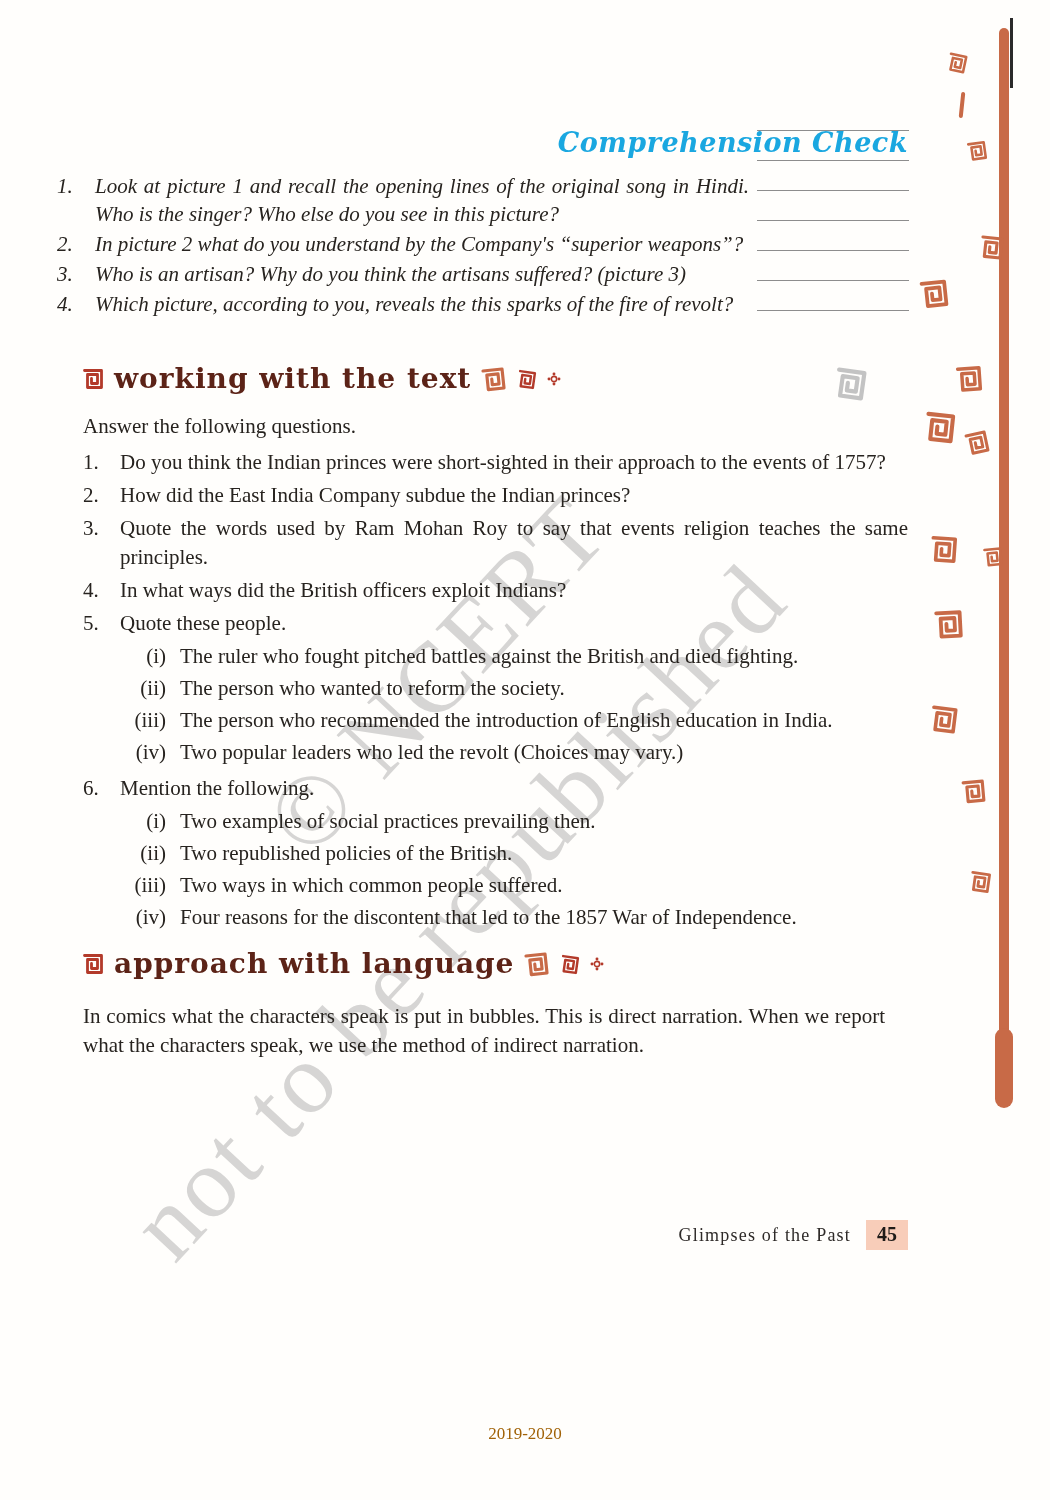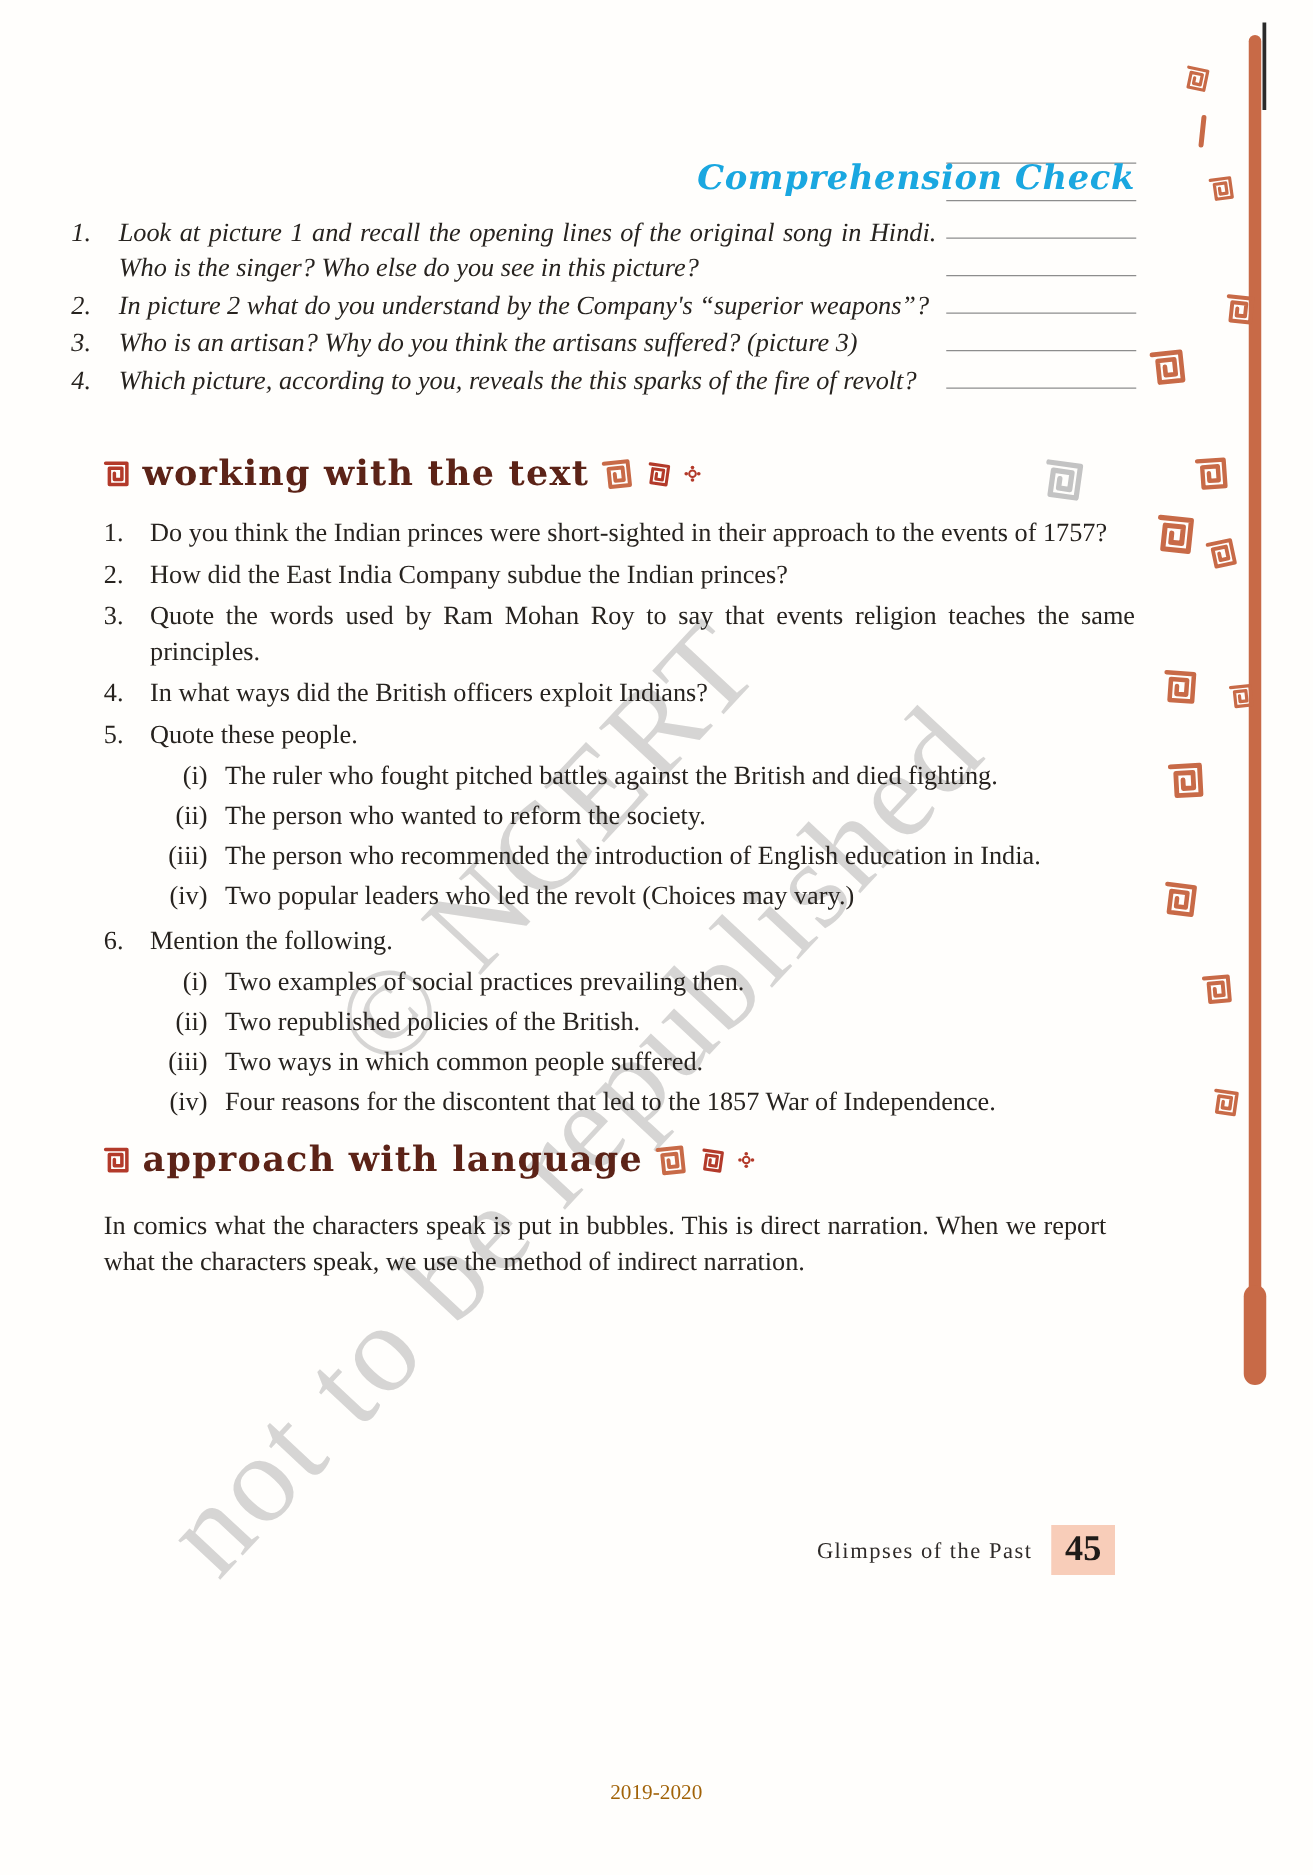--- a/index.html
+++ b/index.html
@@ -41,23 +41,23 @@
   .q-item .num{width:37px;flex:none;}
   .q-body{flex:1;}
   .q-text{text-align:justify;}
   .sub-list{margin-top:4px;}
   .sub-item{display:flex;margin-bottom:3px;font-size:21px;line-height:29px;}
   .sub-label{width:46px;flex:none;text-align:right;padding-right:14px;}
   .sub-text{flex:1;text-align:justify;}
   .para{margin-left:26px;width:802px;font-size:21px;line-height:29px;text-align:justify;}
 
   
-  .footer{position:absolute;left:41px;top:1220px;width:851px;display:flex;justify-content:flex-end;align-items:center;gap:15px;z-index:3;}
+  .footer{position:absolute;left:57px;top:1220px;width:851px;display:flex;justify-content:flex-end;align-items:center;gap:15px;z-index:3;}
   .book-title{font-size:18px;letter-spacing:1.2px;color:#2e2a28;}
-  .page-badge{background:#f8cdb9;font-weight:bold;font-size:29px;padding:3px 11px 4px 11px;color:#1f1b18;}
+  .page-badge{background:#f8cdb9;font-weight:bold;font-size:20px;padding:3px 11px 4px 11px;color:#1f1b18;}
   .year{position:absolute;left:0;top:1424px;width:1050px;text-align:center;font-size:17px;color:#a16207;z-index:3;}
 </style>
 </head>
 <body>
 
 <div class="page">
 
   <svg width="0" height="0" style="position:absolute" aria-hidden="true">
     <defs>
       <g id="spiral">
@@ -166,20 +166,21 @@
           <use href="#spiral"></use>
         </svg>
       <svg class="hicon" viewBox="0 0 24 24" width="21" height="21" style="color:#b33a2a;transform:rotate(8deg)">
           <use href="#spiral"></use>
         </svg>
       <svg class="hicon" viewBox="0 0 24 24" width="16" height="16" style="color:#b33a2a">
           <use href="#flower"></use>
         </svg>
     </div>
 
+    <p class="intro">Answer the following questions.</p>
 
     <div class="q-list">
 
       <div class="q-item">
         <span class="num">1.</span>
         <div class="q-body">
             <div class="q-text">Do you think the Indian princes were short-sighted in their approach to the events of 1757?</div>
           </div>
       </div>
 

